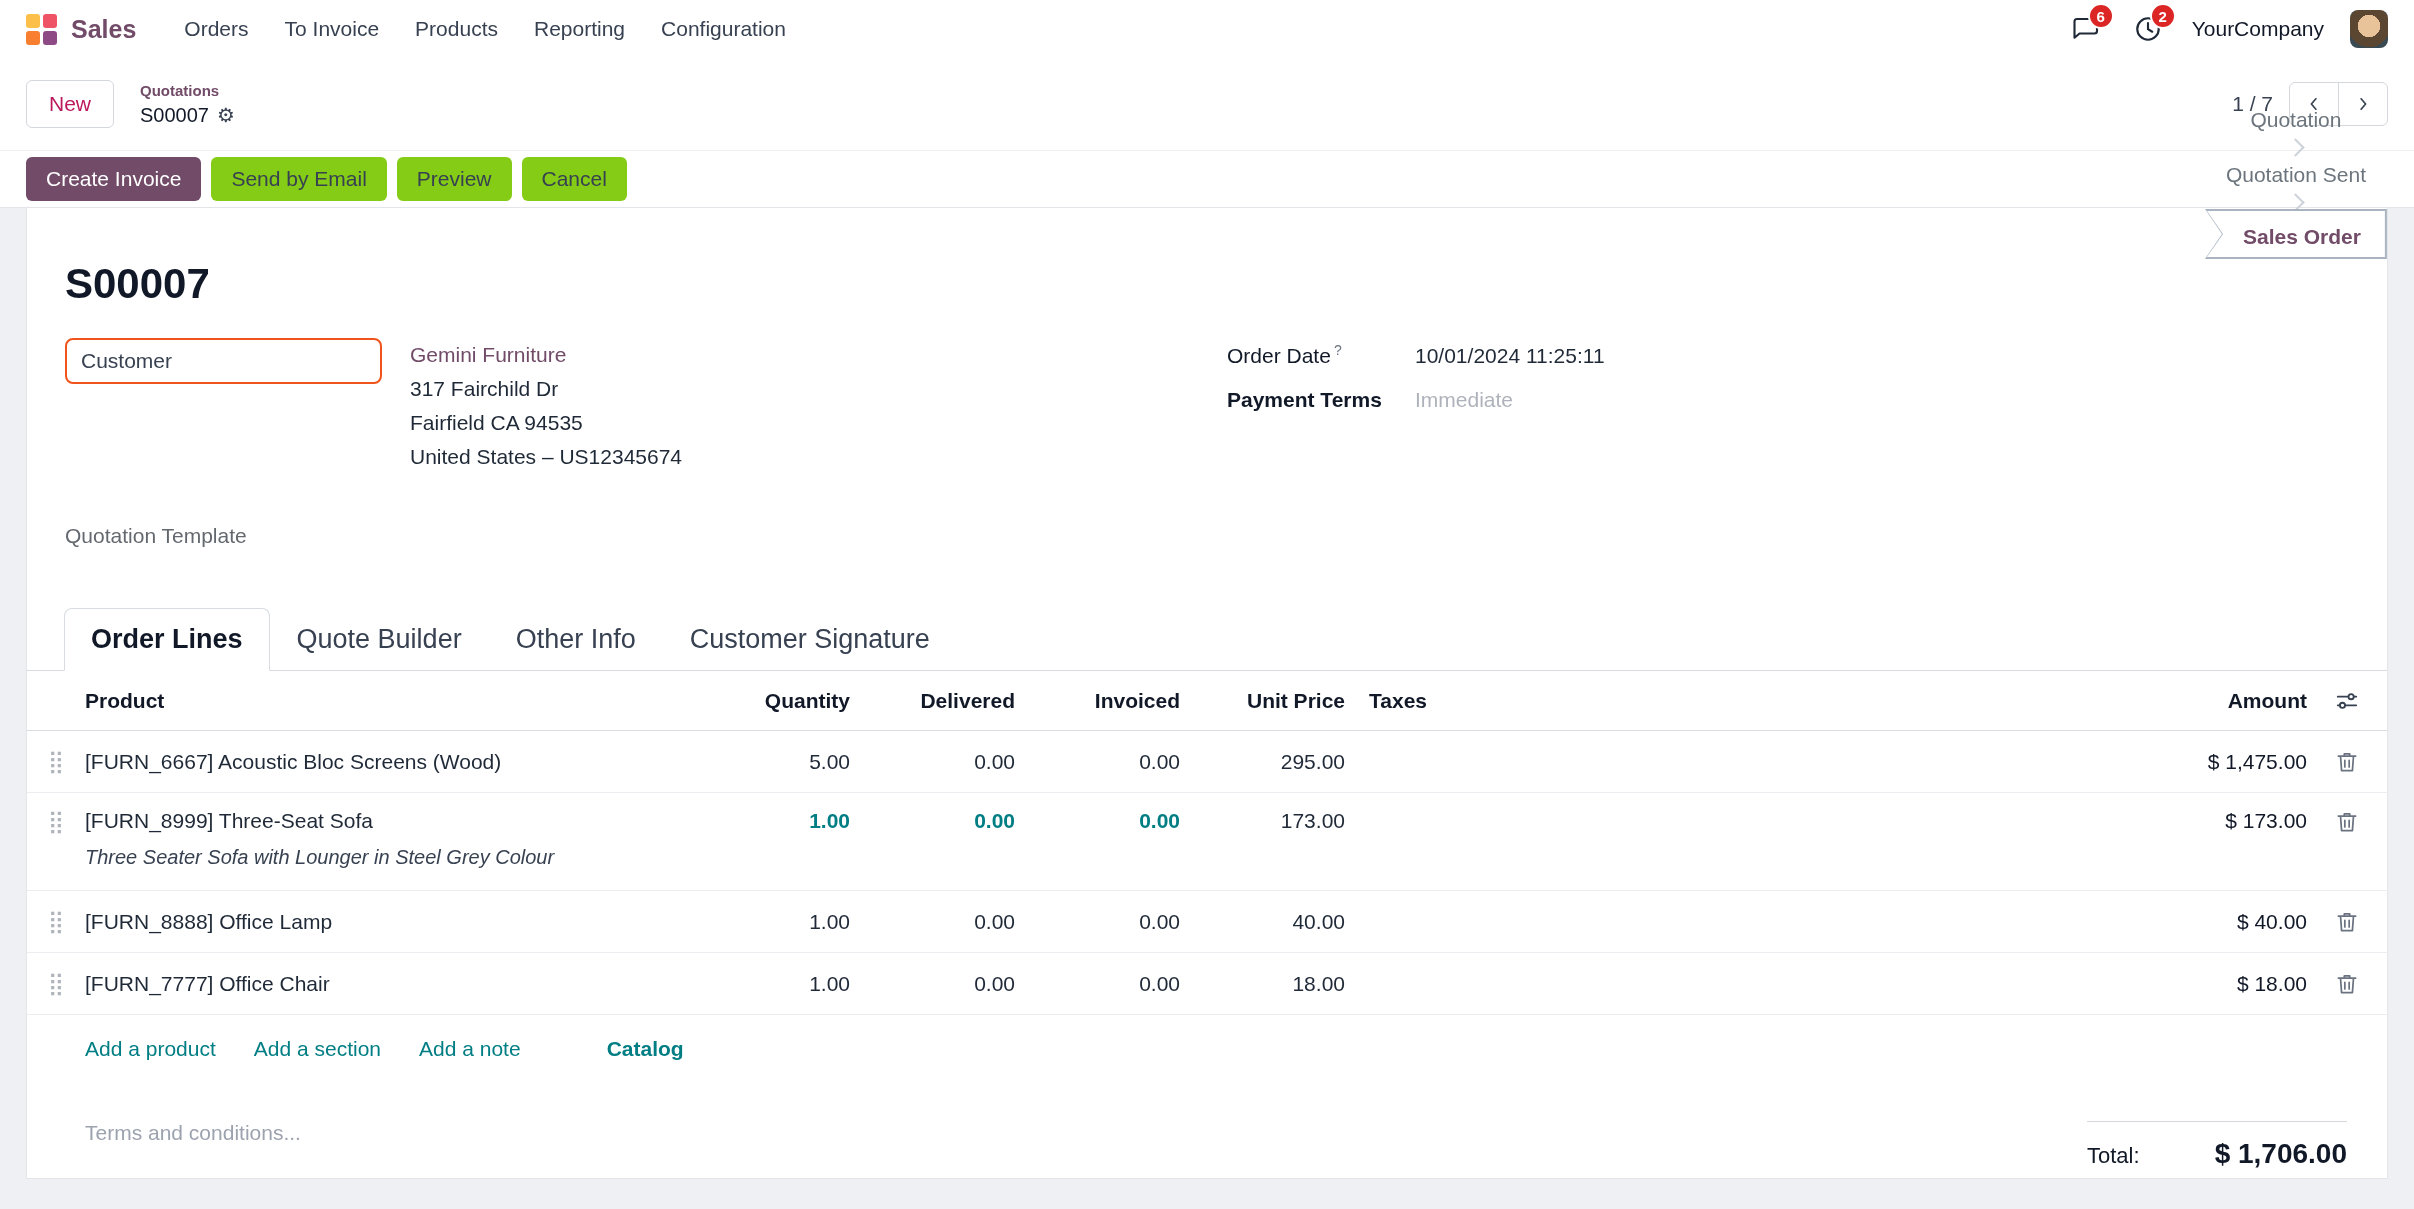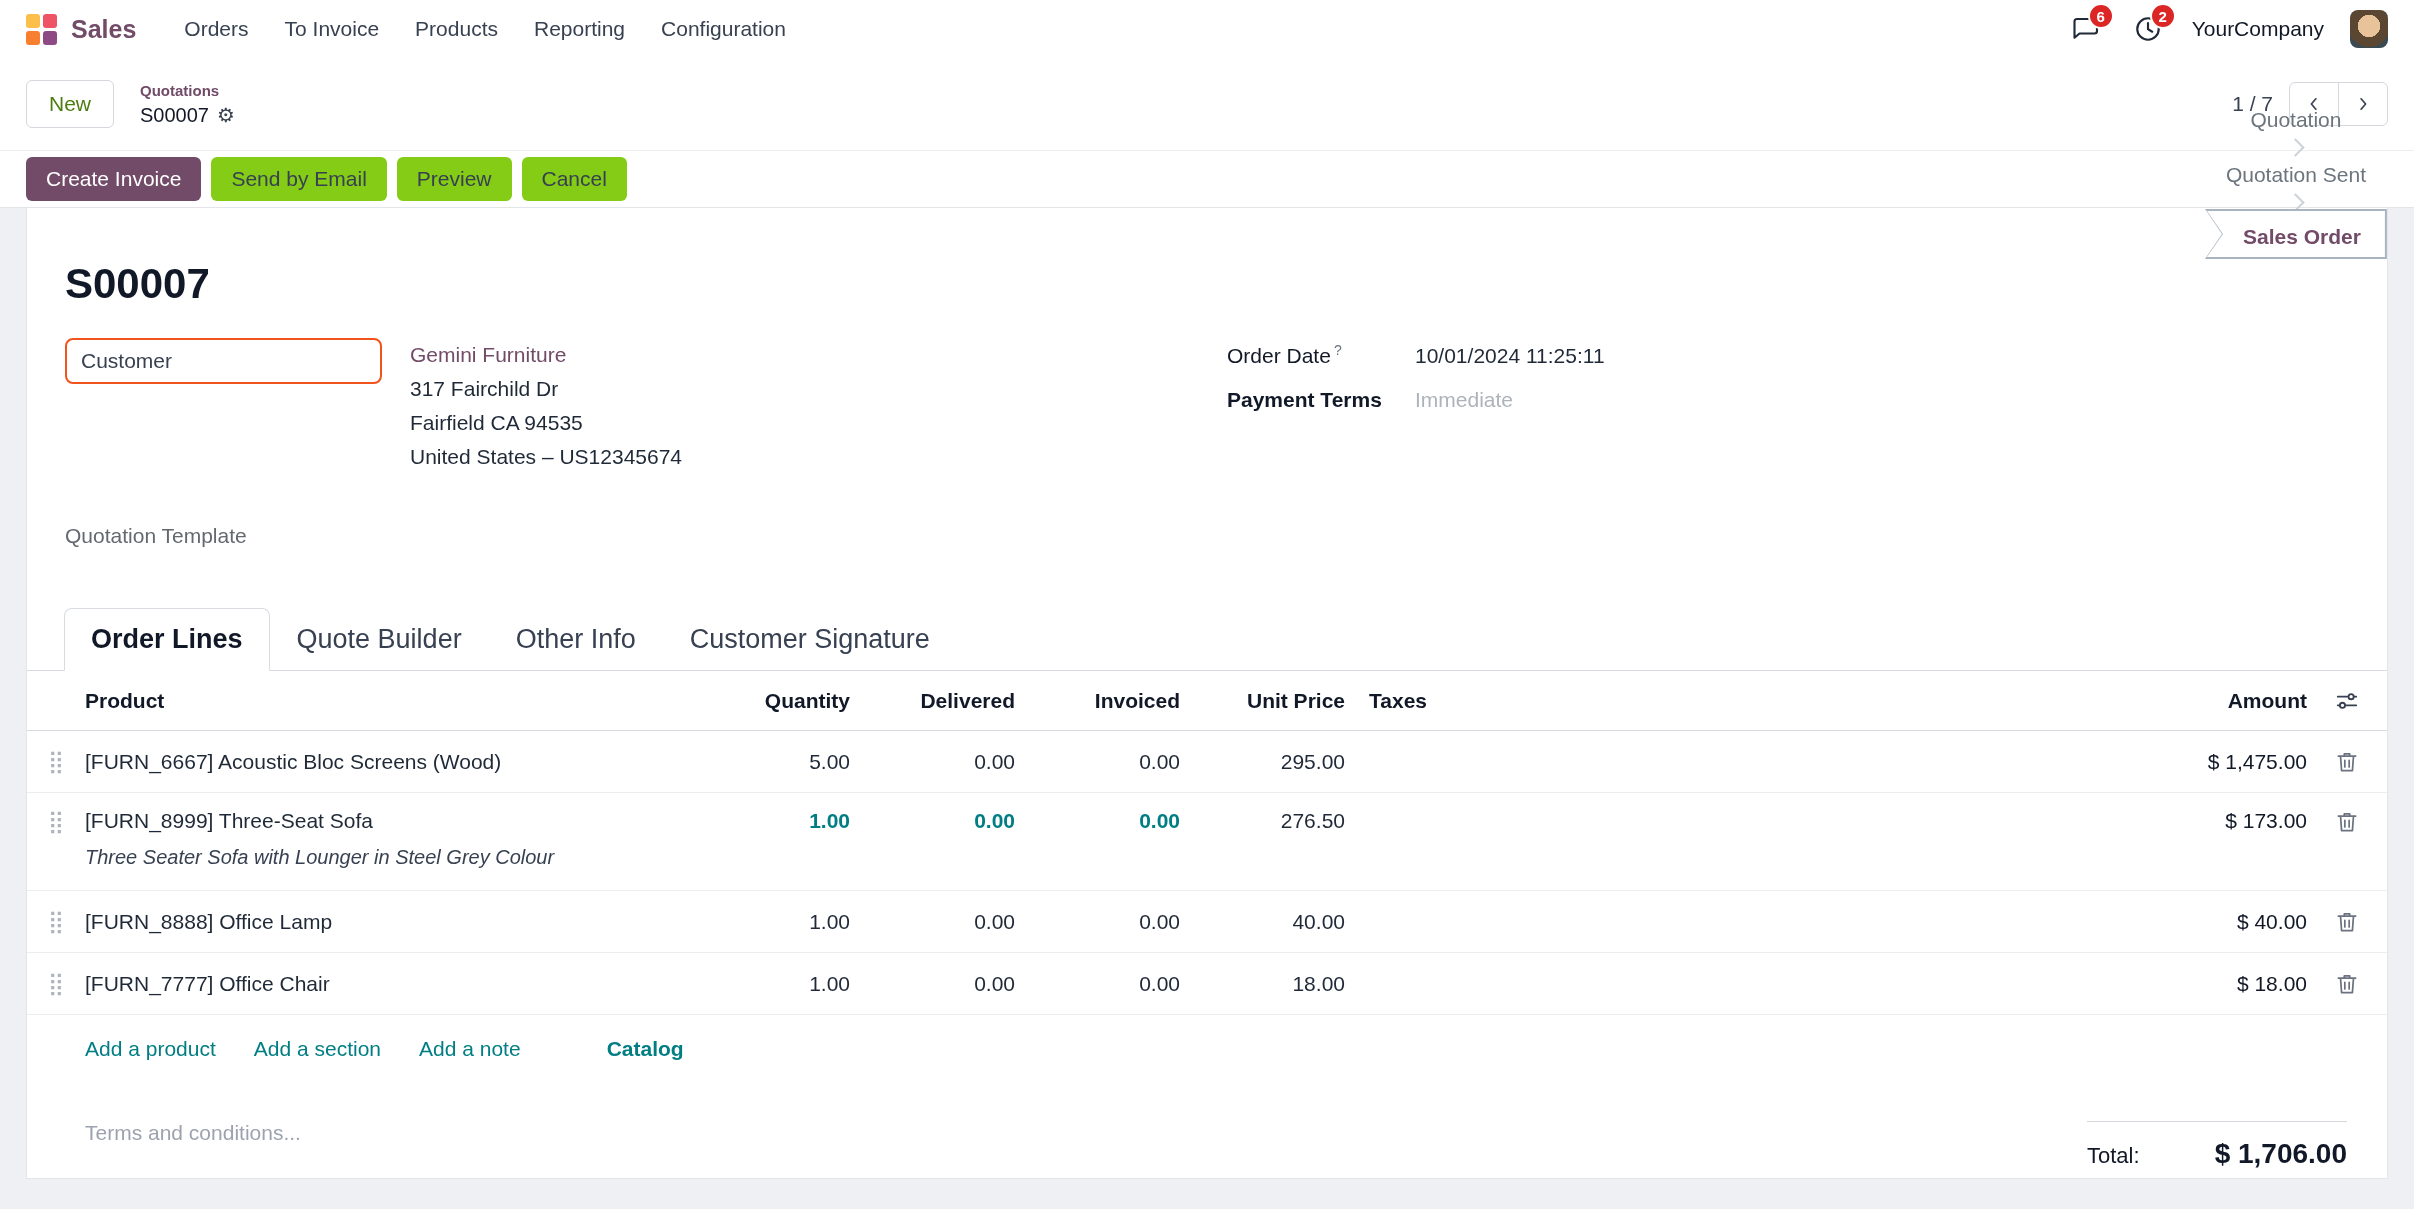--- a/index.html
+++ b/index.html
@@ -43,21 +43,21 @@
 
   
   .control-panel {
     background: #fff; height: 92px; flex: none;
     display: flex; align-items: center; padding: 0 26px;
   }
   .btn {
     border: none; border-radius: 6px; font-size: 21px;
     padding: 10px 20px; cursor: pointer; font-family: inherit;
   }
-  .btn-outline { background: #fff; border: 1px solid #d4d7dc; color: #4d7c0f; font-weight: 500; padding: 11px 22px; }
+  .btn-outline { background: #fff; border: 1px solid #d4d7dc; color: #be185d; font-weight: 500; padding: 11px 22px; }
   .crumbs { margin-left: 26px; display: flex; flex-direction: column; gap: 3px; line-height: 1.2; }
   .crumb-parent { color: #714B67; font-size: 15px; font-weight: 600; cursor: pointer; }
   .crumb-current { color: #111827; font-size: 20px; display: flex; align-items: center; gap: 8px; }
   .gear { color: #374151; font-size: 20px; cursor: pointer; }
   .pager { margin-left: auto; display: flex; align-items: center; gap: 16px; }
   .pager-count { color: #374151; cursor: pointer; }
   .pager-btns { display: flex; }
   .pager-btn {
     width: 50px; height: 44px; background: #fff; border: 1px solid #d4d7dc;
     display: flex; align-items: center; justify-content: center; cursor: pointer;
@@ -324,21 +324,21 @@
 
       <div class="ol-row tall">
         <span class="drag-handle">⣿</span>
         <span class="c-product">
           <span>[FURN_8999] Three-Seat Sofa</span>
           <div class="desc">Three Seater Sofa with Lounger in Steel Grey Colour</div>
         </span>
         <span class="c-num hl">1.00</span>
         <span class="c-num hl">0.00</span>
         <span class="c-num hl">0.00</span>
-        <span class="c-num">276.50</span>
+        <span class="c-num">173.00</span>
         <span class="c-taxes"></span>
         <span class="c-amount">$ 173.00</span>
         <span class="c-icon">
           <button class="trash-btn">
             <span>
               <svg width="26" height="26" viewBox="0 0 24 24" fill="none" stroke="#6b7280" stroke-width="1.6" stroke-linecap="round" stroke-linejoin="round">
                 <path d="M4 6.5h16M9.5 6.5V4.5h5v2M6 6.5l1 13.5h10l1-13.5M10 10.5v6M14 10.5v6"></path>
               </svg>
             </span>
           </button>

